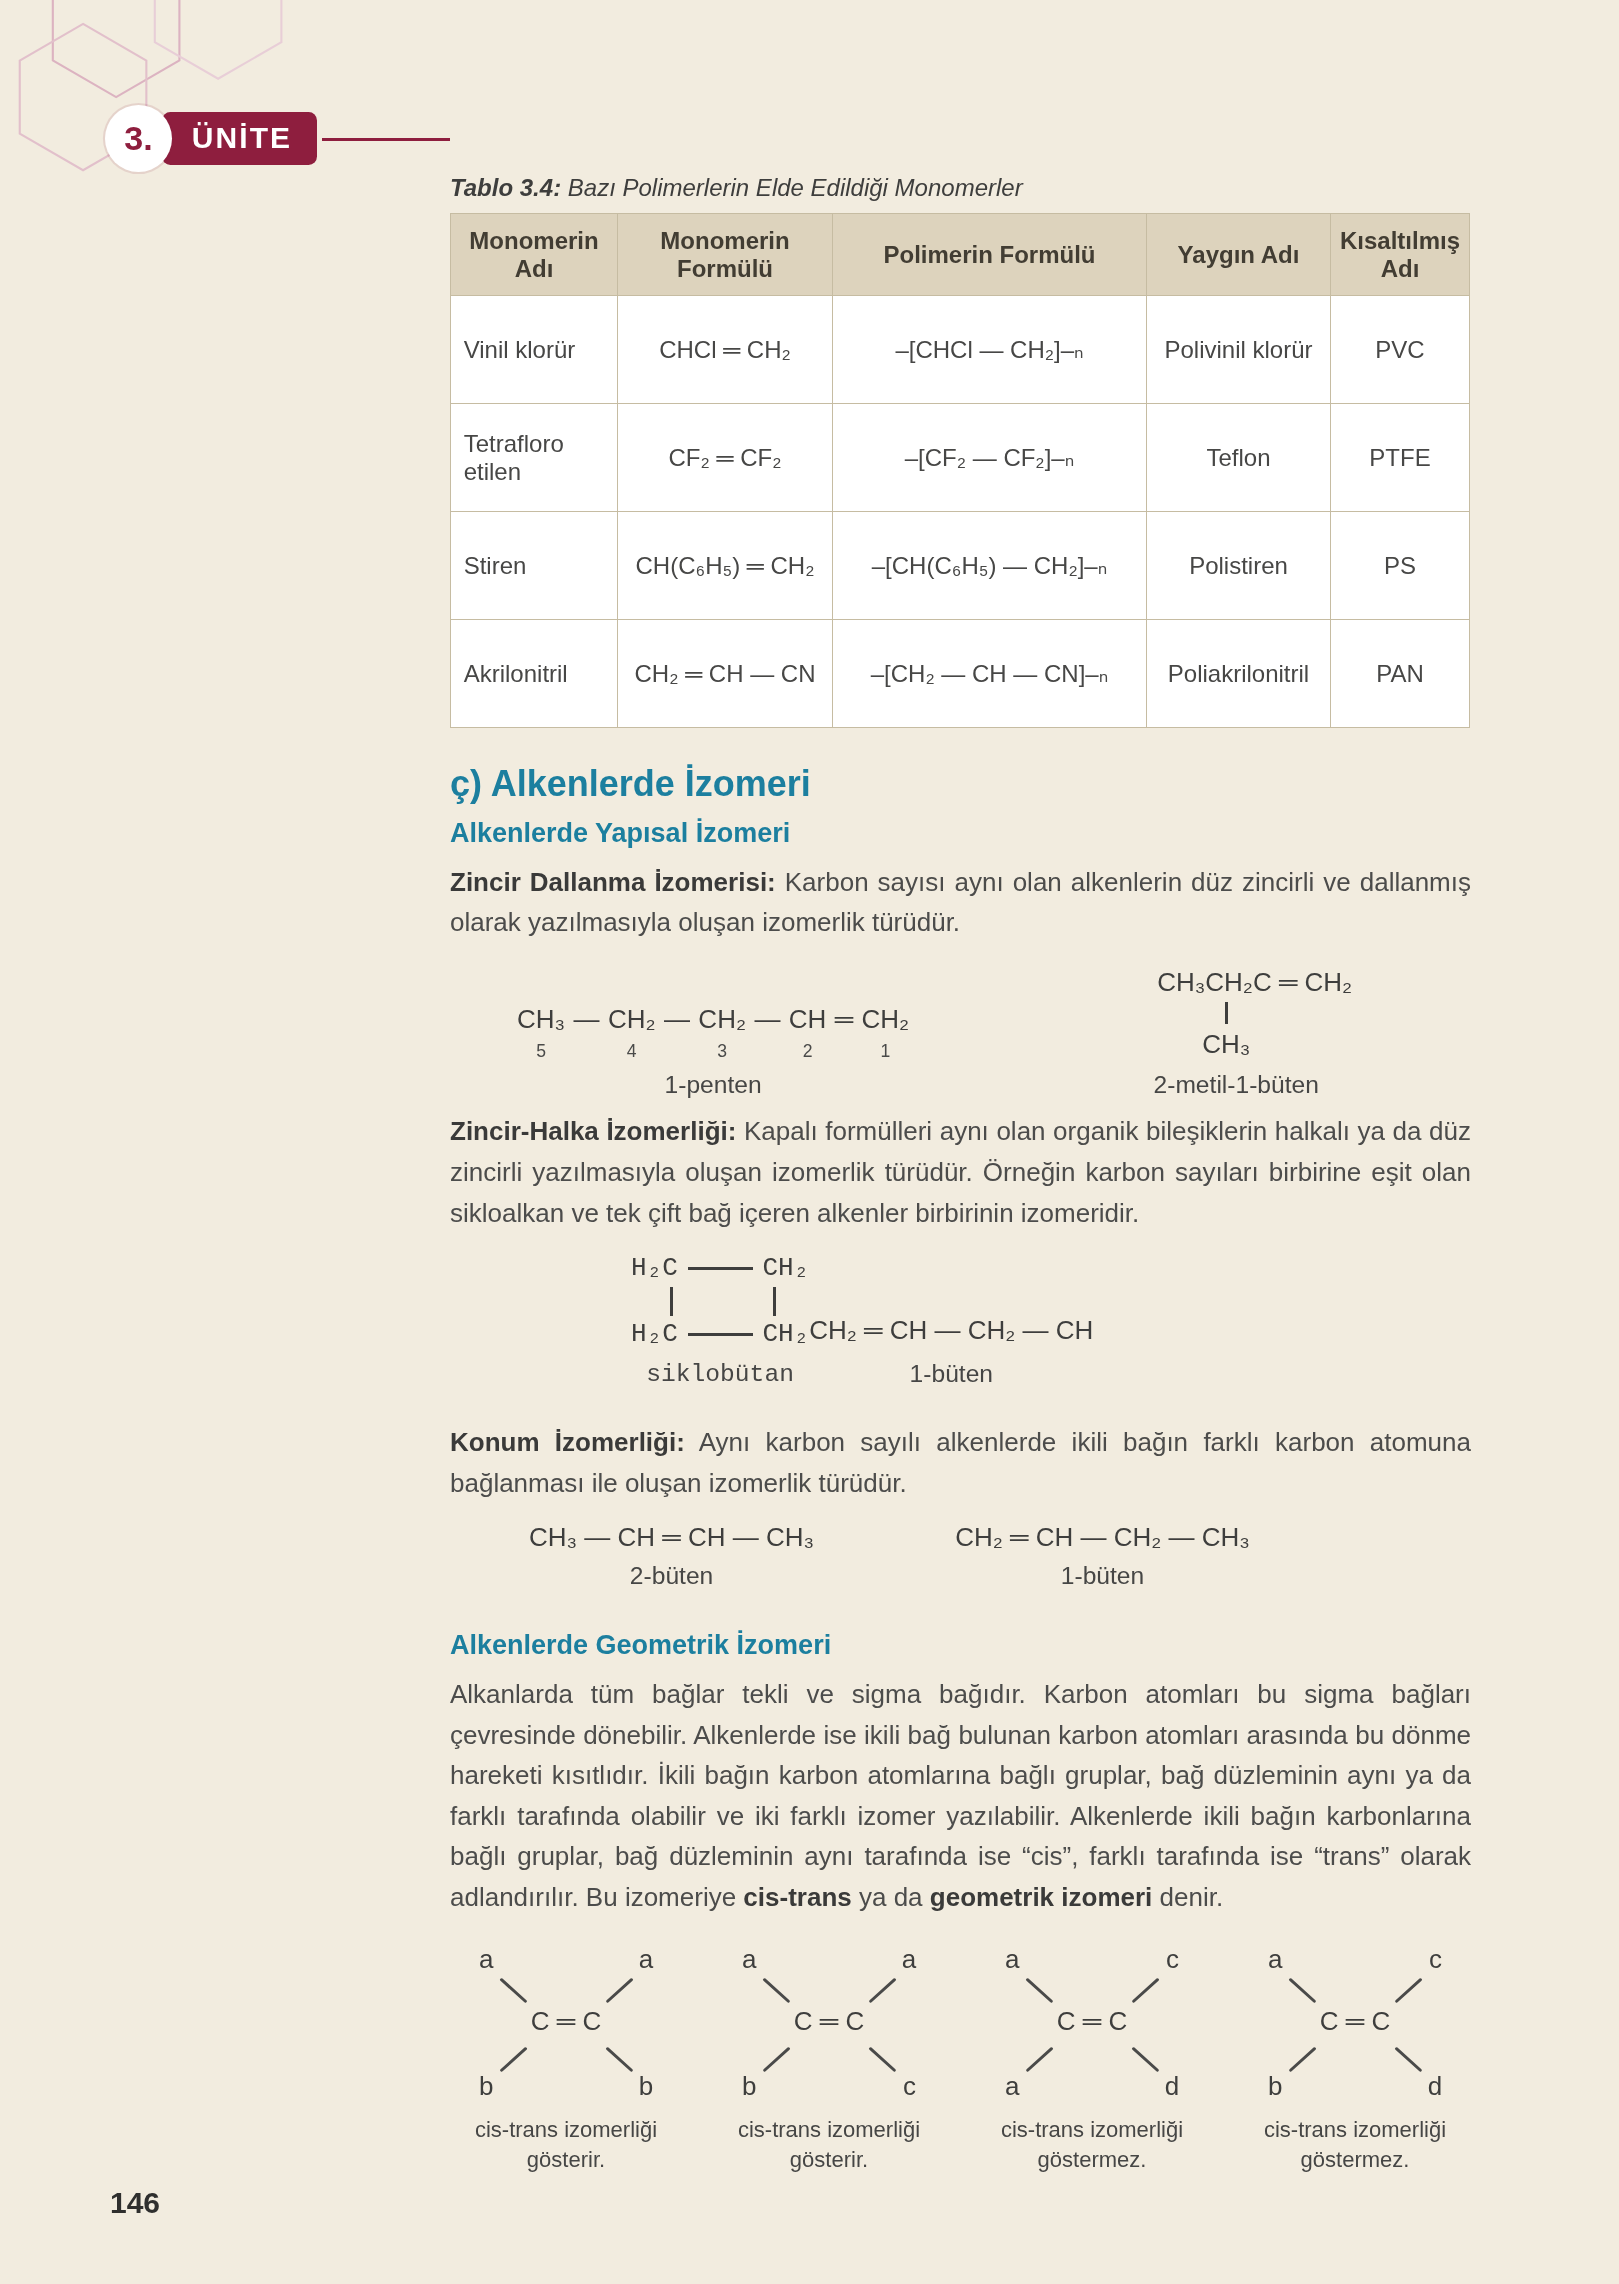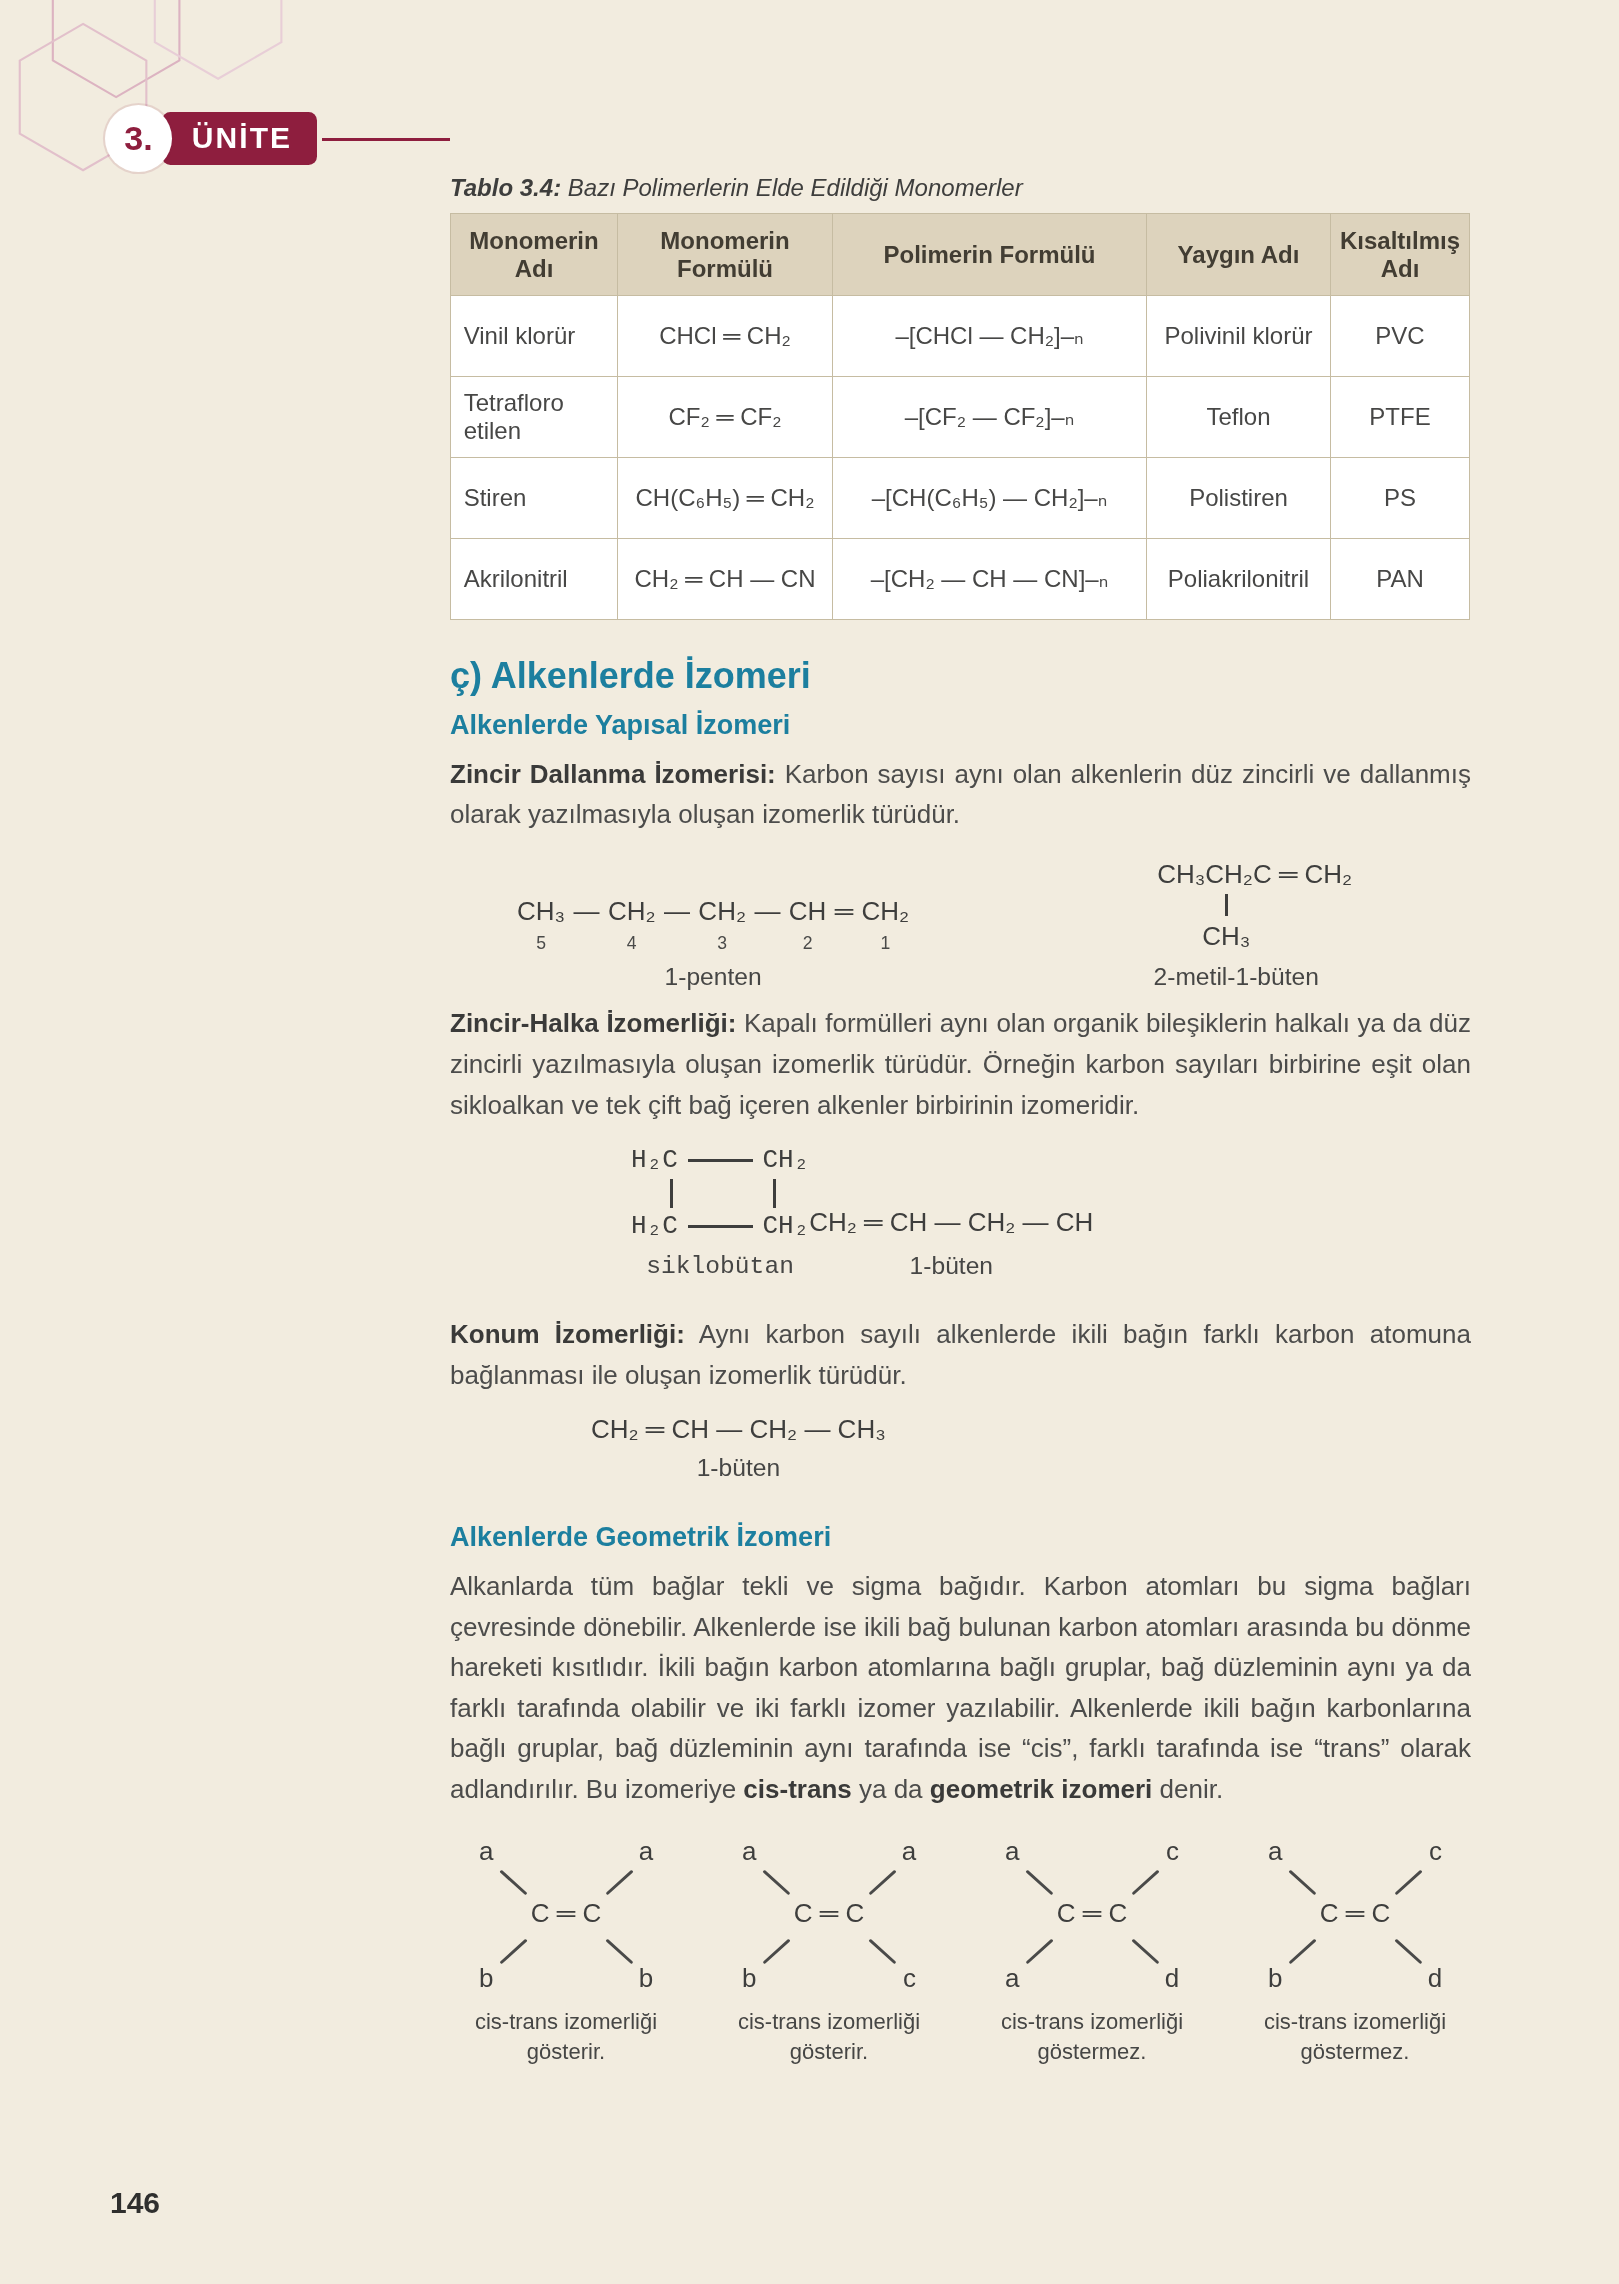--- a/index.html
+++ b/index.html
@@ -40,21 +40,21 @@
   .polymer-table col.c-name    { width:167px; }
   .polymer-table col.c-monomer { width:215px; }
   .polymer-table col.c-polymer { width:314px; }
   .polymer-table col.c-common  { width:184px; }
   .polymer-table col.c-abbr    { width:139px; }
   .polymer-table th, .polymer-table td {
     border:1.4px solid #c6bca2; text-align:center; vertical-align:middle;
     padding:9.8px 8.4px; font-size:24px;
   }
   .polymer-table th { background:#ddd3bd; color:#423d33; font-weight:bold; height:82px; }
-  .polymer-table td { background:#ffffff; color:#474746; height:81px; }
+  .polymer-table td { background:#ffffff; color:#474746; height:108px; }
   .polymer-table td.td-name { text-align:left; padding-left:12.7px; }
 
   .heading { font-weight:bold; color:#1c7f9f; }
   .heading.big  { font-size:36px; margin-top:35px; }
   .heading.sub  { font-size:27px; margin-top:12.7px; }
   .heading.geo  { font-size:27px; margin-top:40px; }
 
   .body-par { font-size:26px; line-height:1.56; text-align:justify; color:#4c4c4b; margin-top:12.7px; }
   .body-par .lead { font-weight:bold; color:#3a3a39; }
   .body-par .b { font-weight:bold; color:#3a3a39; }
@@ -265,20 +265,24 @@
         <div class="struct-label">1-büten</div>
       </div>
     </div>
 
     <p class="body-par" style="margin-top:34px;">
       <span class="lead">Konum İzomerliği:</span><span> Aynı karbon sayılı alkenlerde ikili bağın farklı karbon atomuna bağlanması ile oluşan izomerlik türüdür.</span>
     </p>
 
     <div class="struct-row konum-row">
       <div class="struct-block">
+        <div class="formula">CH₃ — CH ═ CH — CH₃</div>
+        <div class="struct-label">2-büten</div>
+      </div>
+      <div class="struct-block">
         <div class="formula">CH₂ ═ CH — CH₂ — CH₃</div>
         <div class="struct-label">1-büten</div>
       </div>
     </div>
 
     <h3 class="heading geo">Alkenlerde Geometrik İzomeri</h3>
 
     <p class="body-par">
       <span>Alkanlarda tüm bağlar tekli ve sigma bağıdır. Karbon atomları bu sigma bağları çevresinde dönebilir. Alkenlerde ise ikili bağ bulunan karbon atomları arasında bu dönme hareketi kısıtlıdır. İkili bağın karbon atomlarına bağlı gruplar, bağ düzleminin aynı ya da farklı tarafında olabilir ve iki farklı izomer yazılabilir. Alkenlerde ikili bağın karbonlarına bağlı gruplar, bağ düzleminin aynı tarafında ise “cis”, farklı tarafında ise “trans” olarak adlandırılır. Bu izomeriye </span><span class="b">cis-trans</span><span> ya da </span><span class="b">geometrik izomeri</span><span> denir.</span>
     </p>

